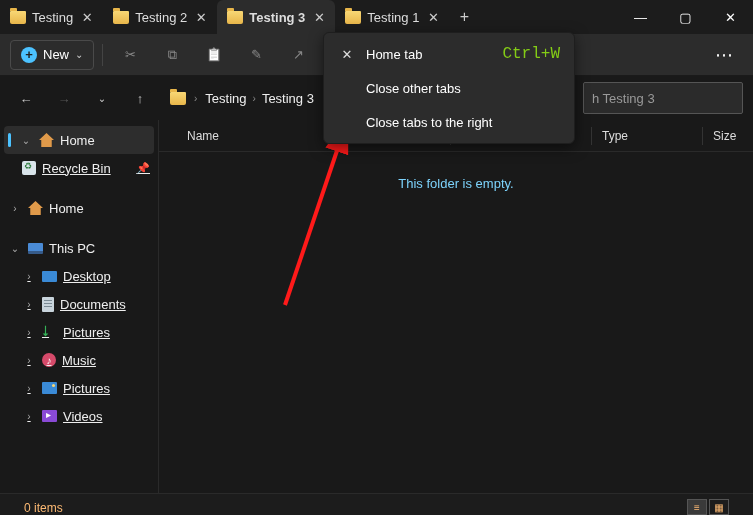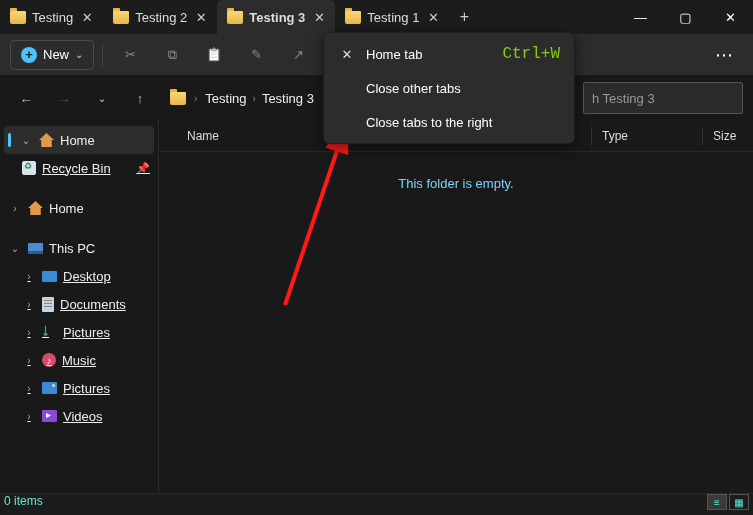--- a/index.html
+++ b/index.html
@@ -44,21 +44,21 @@
 
 .main { flex:1; background:#191919; display:flex; flex-direction:column; border-left:1px solid #2a2a2a; }
 .cols { display:flex; align-items:center; height:32px; border-bottom:1px solid #2a2a2a; color:#ddd; font-size:12px; }
 .col { padding:0 10px; border-right:1px solid transparent; display:flex; align-items:center; gap:6px; }
 .col.name { flex:1; padding-left:28px; }
 .colsep { width:1px; height:18px; background:#333; }
 .sortcaret { font-size:9px; color:#bbb; }
 .empty { text-align:center; color:#7dd3fc; margin-top:24px; font-size:13px; }
 
 
-.status { position:absolute; bottom:0; left:0; right:0; height:22px; background:#1c1c1c; display:flex; align-items:flex-start; padding:0 4px; color:#5eead4; font-size:12px; border-top:1px solid #2a2a2a; }
+.status { position:absolute; bottom:0; left:0; right:0; height:22px; background:#1c1c1c; display:flex; align-items:flex-end; padding:0 24px; color:#fdba74; font-size:12px; border-top:1px solid #2a2a2a; }
 .viewbtns { margin-left:auto; display:flex; gap:2px; }
 .viewbtn { width:20px; height:16px; border:1px solid #555; display:flex; align-items:center; justify-content:center; font-size:10px; }
 .viewbtn.active { background:#3a3a3a; }
 
 
 .ctxmenu { position:absolute; top:32px; left:323px; width:252px; background:#2c2c2c; border:1px solid #1e1e1e; border-radius:6px; padding:4px; box-shadow:0 4px 14px rgba(0,0,0,.5); z-index:10; }
 .ctxitem { display:flex; align-items:center; height:34px; padding:0 10px; border-radius:4px; color:#fff; gap:10px; }
 .ctxitem .ico { width:18px; text-align:center; color:#ddd; }
 .ctxitem .lbl { flex:1; }
 .ctxitem .short { color:#84cc16; font-size:16px;font-family:Liberation Mono, monospace; }

